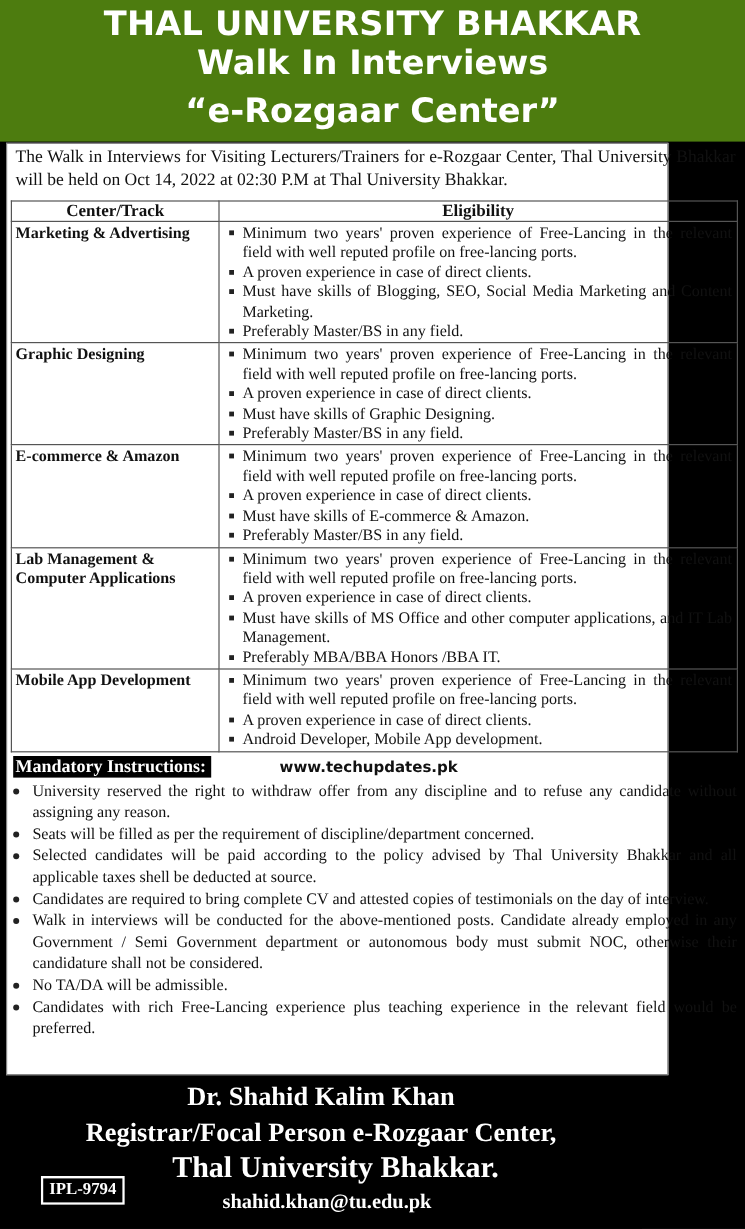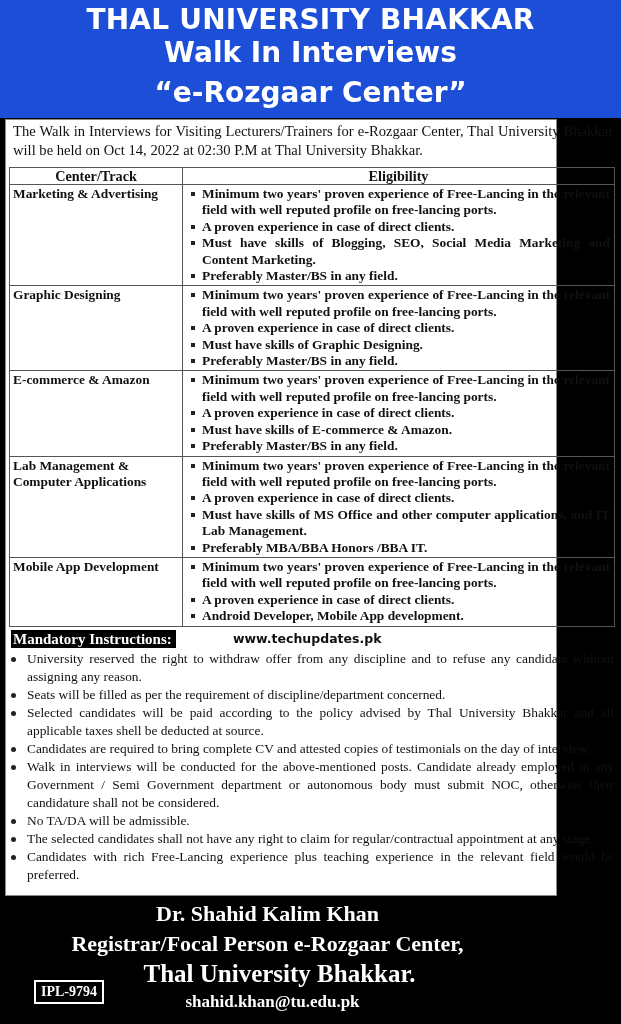--- a/index.html
+++ b/index.html
@@ -1,29 +1,29 @@
 <!DOCTYPE html>
 <html><head>
 <meta charset="utf-8">
 <style>
   * { box-sizing: border-box; margin: 0; padding: 0; }
   html, body { width: 621px; height: 1024px; background: #000; overflow: hidden; }
   body { position: relative; font-family: "Liberation Serif", serif; color: #111; }
 
-  .header { position: absolute; left: 0; top: 0; width: 621px; height: 118px; background: #1d4ed8; text-align: center; color: #fff; font-family: "DejaVu Sans", sans-serif; font-weight: bold; }
+  .header { position: absolute; left: 0; top: 0; width: 621px; height: 118px; background: #4d7c0f; text-align: center; color: #fff; font-family: "DejaVu Sans", sans-serif; font-weight: bold; }
   .header .l1 { position: absolute; left: 0; right: 0; top: 3px; font-size: 28px; letter-spacing: 0.2px; line-height: 34px; }
   .header .l2 { position: absolute; left: 0; right: 0; top: 36px; font-size: 28px; line-height: 34px; }
   .header .l3 { position: absolute; left: 0; right: 0; top: 76px; font-size: 28px; line-height: 34px; }
 
   .paper { position: absolute; left: 5px; top: 119px; width: 552px; height: 777px; background: #fff; border: 1px solid #888; }
 
   .intro { position: absolute; left: 7px; top: 2px; width: 600px; font-size: 14.6px; line-height: 19px; text-align: justify; text-align-last: left; }
 
   table.jobs { position: absolute; left: 3px; top: 47px; width: 606px; border-collapse: collapse; font-size: 13.4px; }
-  table.jobs th, table.jobs td { border: 1px solid #555; vertical-align: top; font-weight: bold; }
+  table.jobs th, table.jobs td { border: 1px solid #555; vertical-align: top; }
   table.jobs th { font-weight: bold; font-size: 14.2px; line-height: 16px; height: 17px; padding: 0; text-align: center; }
   table.jobs td.subj { width: 173px; font-weight: bold; padding: 1px 3px; line-height: 16.5px; }
   table.jobs td.elig { padding: 1px 4px 1px 8px; }
   ul.bul { list-style: none; }
   ul.bul li { position: relative; padding-left: 11px; line-height: 16.4px; text-align: justify; text-align-last: left; }
   ul.bul li .sq { position: absolute; left: 0; top: 6px; width: 4px; height: 4px; background: #222; }
 
   .mand-title { position: absolute; left: 5px; top: 510px; background: #000; color: #fff; font-weight: bold; font-size: 15px; line-height: 18px; padding: 0 4px 0 2px; }
   .site { position: absolute; left: 227px; top: 510px; font-family: "DejaVu Sans", sans-serif; font-weight: bold; font-size: 12.5px; line-height: 18px; color: #111; }
 
@@ -118,21 +118,20 @@
   <div class="mand-title">Mandatory Instructions:</div>
   <div class="site">www.techupdates.pk</div>
 
   <ul class="instr">
     <li><span class="dot"></span><span>University reserved the right to withdraw offer from any discipline and to refuse any candidate without assigning any reason.</span></li>
     <li><span class="dot"></span><span>Seats will be filled as per the requirement of discipline/department concerned.</span></li>
     <li><span class="dot"></span><span>Selected candidates will be paid according to the policy advised by Thal University Bhakkar and all applicable taxes shell be deducted at source.</span></li>
     <li><span class="dot"></span><span>Candidates are required to bring complete CV and attested copies of testimonials on the day of interview.</span></li>
     <li><span class="dot"></span><span>Walk in interviews will be conducted for the above-mentioned posts. Candidate already employed in any Government / Semi Government department or autonomous body must submit NOC, otherwise their candidature shall not be considered.</span></li>
     <li><span class="dot"></span><span>No TA/DA will be admissible.</span></li>
-    <li><span class="dot"></span><span>The selected candidates shall not have any right to claim for regular/contractual appointment at any stage.</span></li>
     <li><span class="dot"></span><span>Candidates with rich Free-Lancing experience plus teaching experience in the relevant field would be preferred.</span></li>
   </ul>
 </div>
 
 <div class="footer">
   <div class="n1">Dr. Shahid Kalim Khan</div>
   <div class="n2">Registrar/Focal Person e-Rozgaar Center,</div>
   <div class="n3">Thal University Bhakkar.</div>
   <div class="n4">shahid.khan@tu.edu.pk</div>
   <div class="ipl">IPL-9794</div>

